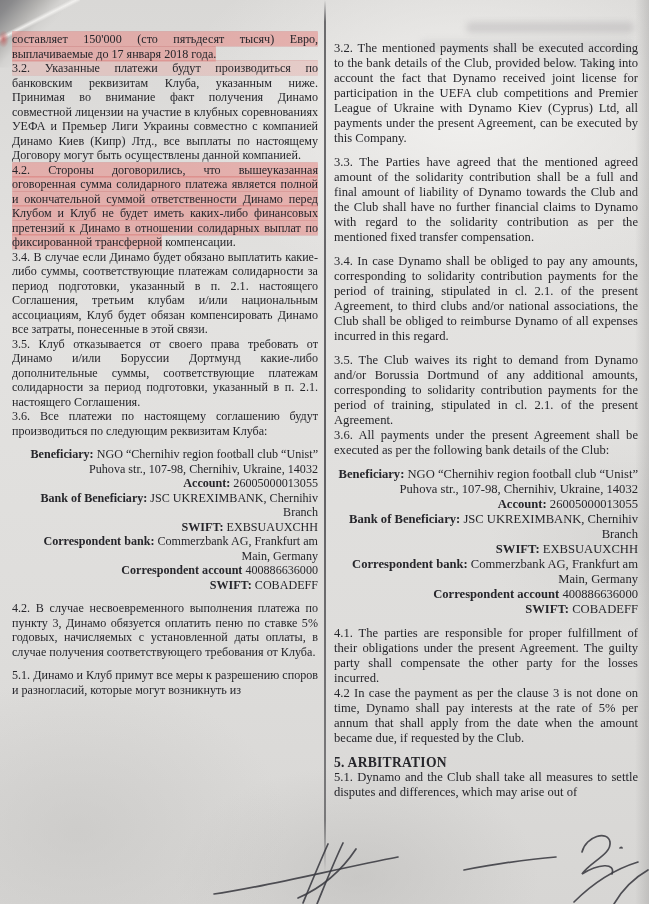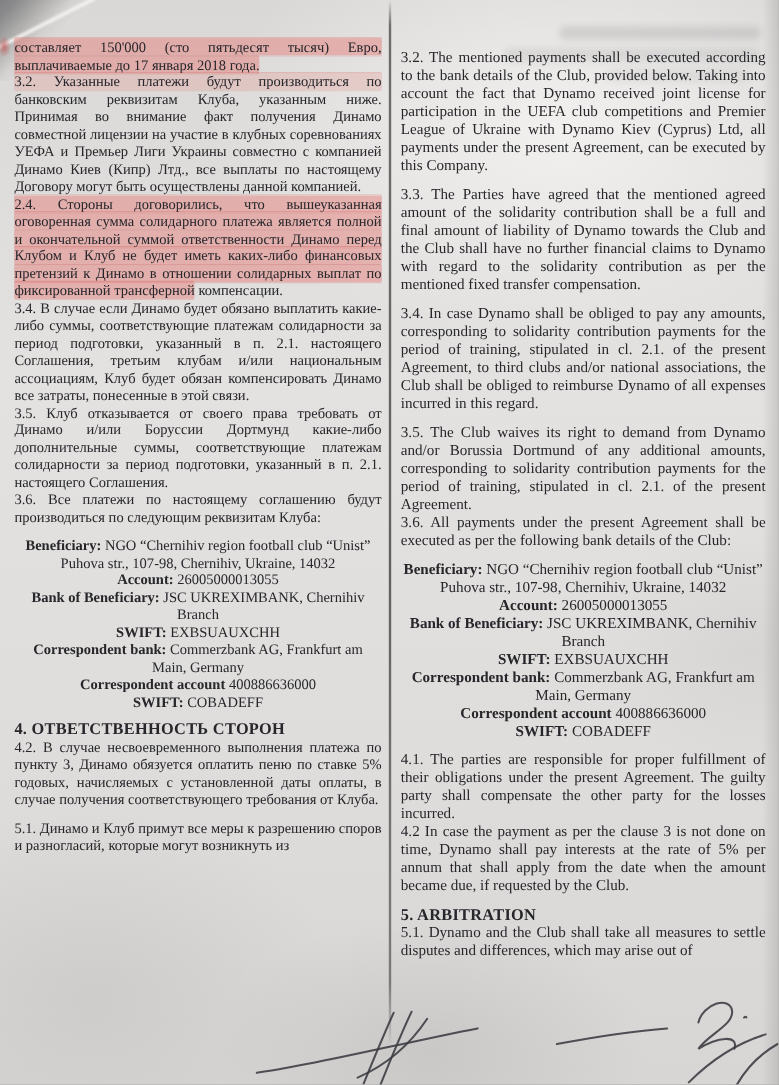--- a/index.html
+++ b/index.html
@@ -64,21 +64,21 @@
   }
   .col-left  { left: 12px;  width: 306px; font-size: 12.1px; line-height: 14.5px; }
   .col-right { left: 334px; width: 304px; font-size: 12.6px; line-height: 15px; }
 
   .para { margin: 0; }
   .spacer { height: 9px; }
   .heading {
     font-weight: bold; font-size: 13.6px; letter-spacing: 0.25px;
     margin: 0; text-align: left;
   }
-  .bank { text-align: center; }
+  .bank { text-align: right; }
   .bank-line b { font-weight: bold; }
 
   .hl {
     background: rgba(229,124,120,0.48);
     box-shadow: 0 -1px 0 rgba(213,92,90,0.35), 0 1px 0 rgba(213,92,90,0.25);
     border-radius: 1px;
     -webkit-box-decoration-break: clone;
     box-decoration-break: clone;
   }
   .hl-light {
@@ -108,37 +108,36 @@
   <div class="smudge-a"></div>
   <div class="smudge-b"></div>
   <div class="smudge-c"></div>
   <div class="edge-shade"></div>
 
   <div class="divider"></div>
 
   <div class="col col-left">
       <p class="para"><span class="hl">составляет 150'000 (сто пятьдесят тысяч) Евро, выплачиваемые до 17 января 2018 года.</span></p>
       <p class="para"><span class="hl hl-light">3.2. Указанные платежи будут производиться по</span><span> банковским реквизитам Клуба, указанным ниже. Принимая во внимание факт получения Динамо совместной лицензии на участие в клубных соревнованиях УЕФА и Премьер Лиги Украины совместно с компанией Динамо Киев (Кипр) Лтд., все выплаты по настоящему Договору могут быть осуществлены данной компанией.</span></p>
-      <p class="para"><span class="hl">2.4. Стороны договорились, что вышеуказанная оговоренная сумма солидарного платежа является полной и окончательной суммой ответственности Динамо перед Клубом и Клуб не будет иметь каких-либо финансовых претензий к Динамо в отношении солидарных выплат по фиксированной трансферной</span><span> компенсации.</span></p>
+      <p class="para"><span class="hl">4.2. Стороны договорились, что вышеуказанная оговоренная сумма солидарного платежа является полной и окончательной суммой ответственности Динамо перед Клубом и Клуб не будет иметь каких-либо финансовых претензий к Динамо в отношении солидарных выплат по фиксированной трансферной</span><span> компенсации.</span></p>
       <p class="para"><span>3.4. В случае если Динамо будет обязано выплатить какие-либо суммы, соответствующие платежам солидарности за период подготовки, указанный в п. 2.1. настоящего Соглашения, третьим клубам и/или национальным ассоциациям, Клуб будет обязан компенсировать Динамо все затраты, понесенные в этой связи.</span></p>
       <p class="para"><span>3.5. Клуб отказывается от своего права требовать от Динамо и/или Боруссии Дортмунд какие-либо дополнительные суммы, соответствующие платежам солидарности за период подготовки, указанный в п. 2.1. настоящего Соглашения.</span></p>
       <p class="para"><span>3.6. Все платежи по настоящему соглашению будут производиться по следующим реквизитам Клуба:</span></p>
       <div class="spacer"></div>
       <div class="bank">
         <div class="bank-line"><b>Beneficiary:</b> NGO “Chernihiv region football club “Unist”</div>
         <div class="bank-line">Puhova str., 107-98, Chernihiv, Ukraine, 14032</div>
         <div class="bank-line"><b>Account:</b> 26005000013055</div>
         <div class="bank-line"><b>Bank of Beneficiary:</b> JSC UKREXIMBANK, Chernihiv Branch</div>
         <div class="bank-line"><b>SWIFT:</b> EXBSUAUXCHH</div>
         <div class="bank-line"><b>Correspondent bank:</b> Commerzbank AG, Frankfurt am Main, Germany</div>
         <div class="bank-line"><b>Correspondent account</b> 400886636000</div>
         <div class="bank-line"><b>SWIFT:</b> COBADEFF</div>
       </div>
       <div class="spacer"></div>
-      <div class="heading">4. ОТВЕТСТВЕННОСТЬ СТОРОН</div>
       <p class="para"><span>4.2. В случае несвоевременного выполнения платежа по пункту 3, Динамо обязуется оплатить пеню по ставке 5% годовых, начисляемых с установленной даты оплаты, в случае получения соответствующего требования от Клуба.</span></p>
       <div class="spacer"></div>
       <p class="para"><span>5.1. Динамо и Клуб примут все меры к разрешению споров и разногласий, которые могут возникнуть из</span></p>
     </div>
   <div class="col col-right">
       <div class="spacer"></div>
       <p class="para"><span>3.2. The mentioned payments shall be executed according to the bank details of the Club, provided below. Taking into account the fact that Dynamo received joint license for participation in the UEFA club competitions and Premier League of Ukraine with Dynamo Kiev (Cyprus) Ltd, all payments under the present Agreement, can be executed by this Company.</span></p>
       <div class="spacer"></div>
       <p class="para"><span>3.3. The Parties have agreed that the mentioned agreed amount of the solidarity contribution shall be a full and final amount of liability of Dynamo towards the Club and the Club shall have no further financial claims to Dynamo with regard to the solidarity contribution as per the mentioned fixed transfer compensation.</span></p>
       <div class="spacer"></div>

